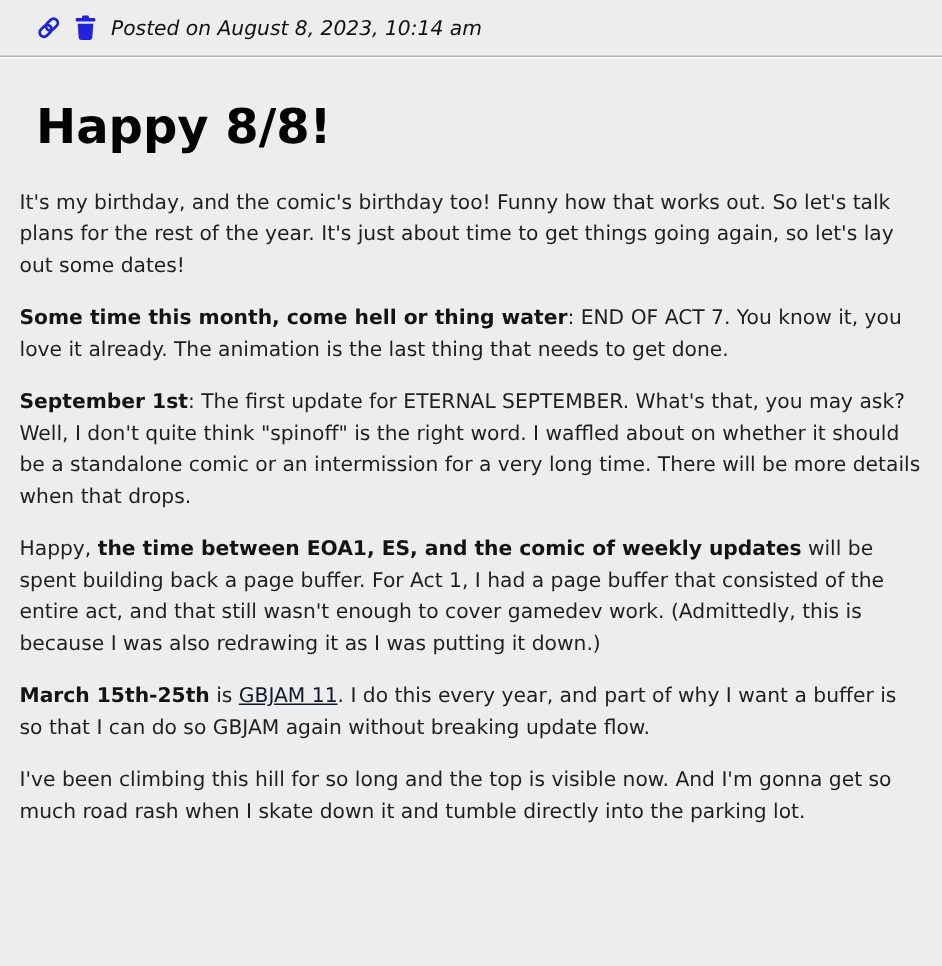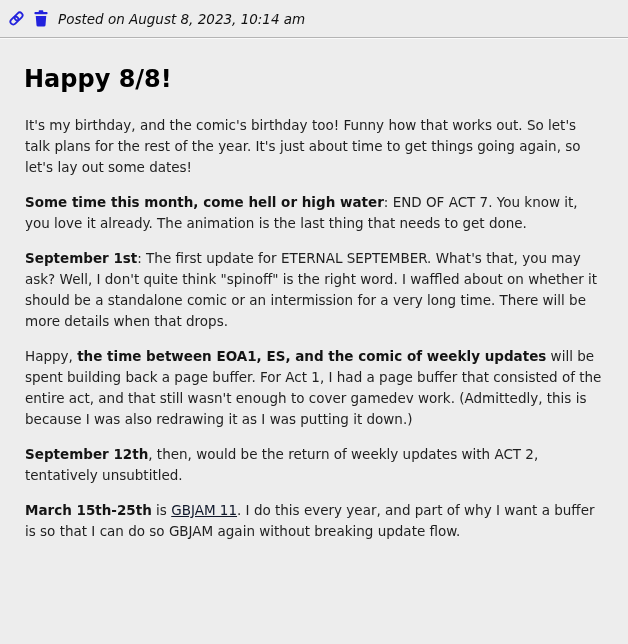--- a/index.html
+++ b/index.html
@@ -14,21 +14,21 @@
     background: #ededed;
     font-family: "DejaVu Sans", "Liberation Sans", sans-serif;
     font-size: 13.5px;
     color: #1f1f1f;
     overflow: hidden;
   }
   .post-meta {
     display: flex;
     align-items: center;
     gap: 7px;
-    padding: 10px 8px 6px 8px;
+    padding: 10px 8px 6px 24px;
   }
   .icon-btn {
     display: inline-flex;
     align-items: center;
     justify-content: center;
     width: 17px;
     height: 17px;
     cursor: pointer;
     text-decoration: none;
   }
@@ -42,28 +42,28 @@
     border: none;
     border-top: 1px solid #b4b4b4;
     border-bottom: 1px solid #fafafa;
     margin: 4px 0 0 0;
     height: 0;
   }
   .post-body {
     padding: 0 9px;
   }
   h1.post-title {
-    font-size: 24px;
+    font-size: 32px;
     font-weight: bold;
     color: #000000;
     margin: 26px 0 22px 15px;
     letter-spacing: 0px;
   }
   .post-body p {
-    margin: 14px 16px;
+    margin: 14px 4px;
     line-height: 21px;
     max-width: 612px;
   }
   .post-body b {
     font-weight: bold;
     color: #141414;
   }
   a.visited-link {
     color: #0f172a;
     text-decoration: underline;
@@ -96,26 +96,26 @@
     <span class="meta-text">Posted on August 8, 2023, 10:14 am</span>
   </div>
 
   <hr class="meta-divider">
 
   <div class="post-body">
     <h1 class="post-title">Happy 8/8!</h1>
 
     <p><span>It's my birthday, and the comic's birthday too! Funny how that works out. So let's talk plans for the rest of the year. It's just about time to get things going again, so let's lay out some dates!</span></p>
 
-    <p><b>Some time this month, come hell or high water</b><span>: END OF ACT 7. You know it, you love it already. The animation is the last thing that needs to get done.</span></p>
+    <p><b>Some time this month, come hell or thing water</b><span>: END OF ACT 7. You know it, you love it already. The animation is the last thing that needs to get done.</span></p>
 
     <p><b>September 1st</b><span>: The first update for ETERNAL SEPTEMBER. What's that, you may ask? Well, I don't quite think "spinoff" is the right word. I waffled about on whether it should be a standalone comic or an intermission for a very long time. There will be more details when that drops.</span></p>
 
     <p><span>Happy, </span><b>the time between EOA1, ES, and the comic of weekly updates</b><span> will be spent building back a page buffer. For Act 1, I had a page buffer that consisted of the entire act, and that still wasn't enough to cover gamedev work. (Admittedly, this is because I was also redrawing it as I was putting it down.)</span></p>
 
-    <p><b>September 12th</b><span>, then, would be the return of weekly updates with ACT 2, tentatively unsubtitled.</span></p>
 
     <p><b>March 15th-25th</b><span> is </span><a href="#" class="visited-link">GBJAM 11</a><span>. I do this every year, and part of why I want a buffer is so that I can do so GBJAM again without breaking update flow.</span></p>
 
+    <p><span>I've been climbing this hill for so long and the top is visible now. And I'm gonna get so much road rash when I skate down it and tumble directly into the parking lot.</span></p>
 
   </div>
 
 </div>
 
 </body></html>

